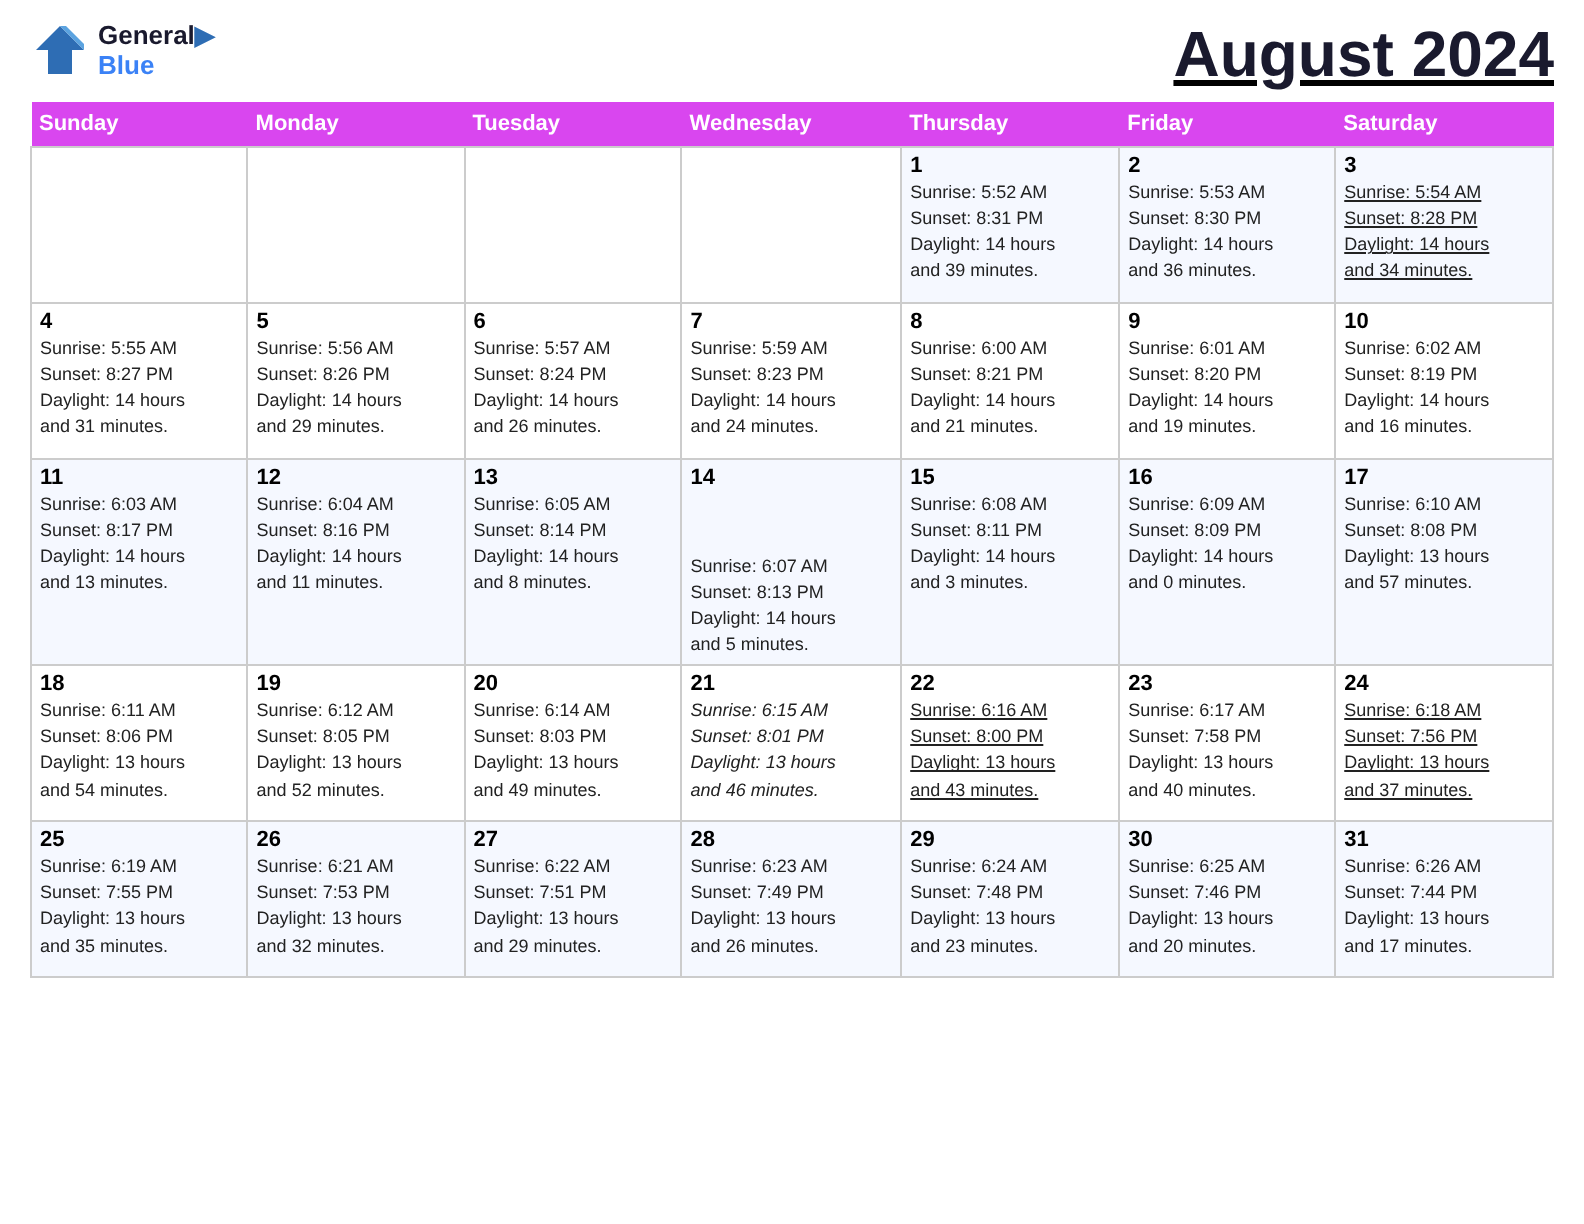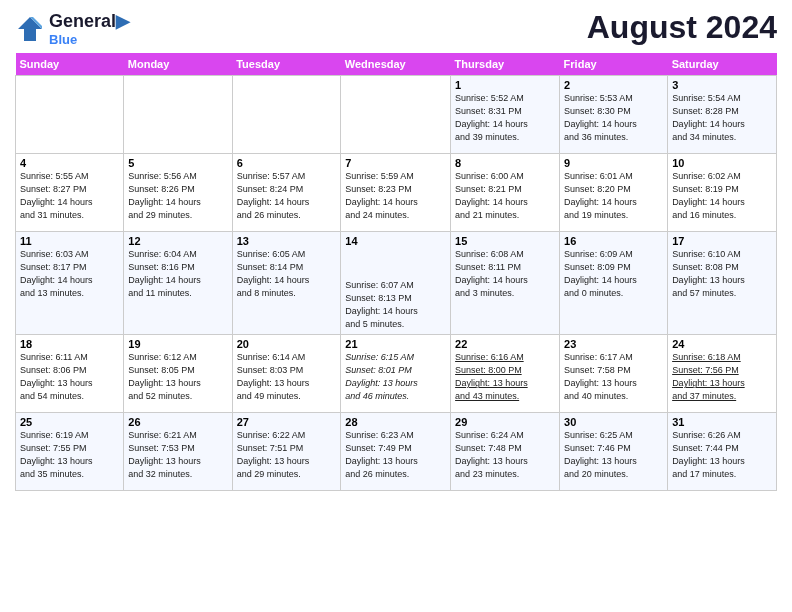--- a/index.html
+++ b/index.html
@@ -24,20 +24,21 @@
       display: flex;
       align-items: center;
       gap: 4px;
     }
     .logo-icon {
       width: 30px;
       height: 30px;
     }
     .title-block {
       text-align: left;
+      text-decoration: underline;
     }
     .main-title {
       font-size: 32px;
       font-weight: bold;
       color: #1a1a2e;
       line-height: 1.1;
     }
     .subtitle {
       font-size: 14px;
       color: #333;
@@ -88,21 +89,21 @@
 <body>
 
 <div class="container">
   <div class="header-row">
     <div class="logo">
       <svg class="logo-icon" viewBox="0 0 40 40">
         <polygon points="20,4 36,20 28,20 28,36 12,36 12,20 4,20" fill="#2e6db4"></polygon>
         <polygon points="24,4 36,16 36,20 20,4" fill="#5ba3e0"></polygon>
       </svg>
       <div>
-        <div style="font-size:18px;font-weight:bold;color:#1a1a2e;">General<span style="color:#2e6db4;">▶</span></div>
+        <div style="font-size:13px;font-weight:bold;color:#1a1a2e;">General<span style="color:#2e6db4;">▶</span></div>
         <div style="font-size:13px;font-weight:bold;color:#3b82f6;">Blue</div>
       </div>
     </div>
     <div class="title-block">
       <div class="main-title">August 2024</div>
     </div>
   </div>
 
   <table>
     <thead>
@@ -131,21 +132,21 @@
           </td>
           <td>
             <span class="day-num">2</span>
             <div class="day-info" style="white-space: pre-line;">Sunrise: 5:53 AM
 Sunset: 8:30 PM
 Daylight: 14 hours
 and 36 minutes.</div>
           </td>
           <td>
             <span class="day-num">3</span>
-            <div class="day-info" style="white-space: pre-line;">Sunrise: 5:54 AM
+            <div class="day-info" style="white-space: pre-line; text-decoration: underline;">Sunrise: 5:54 AM
 Sunset: 8:28 PM
 Daylight: 14 hours
 and 34 minutes.</div>
           </td>
         </tr>
         <tr>
           <td>
             <span class="day-num">4</span>
             <div class="day-info" style="white-space: pre-line;">Sunrise: 5:55 AM
 Sunset: 8:27 PM

